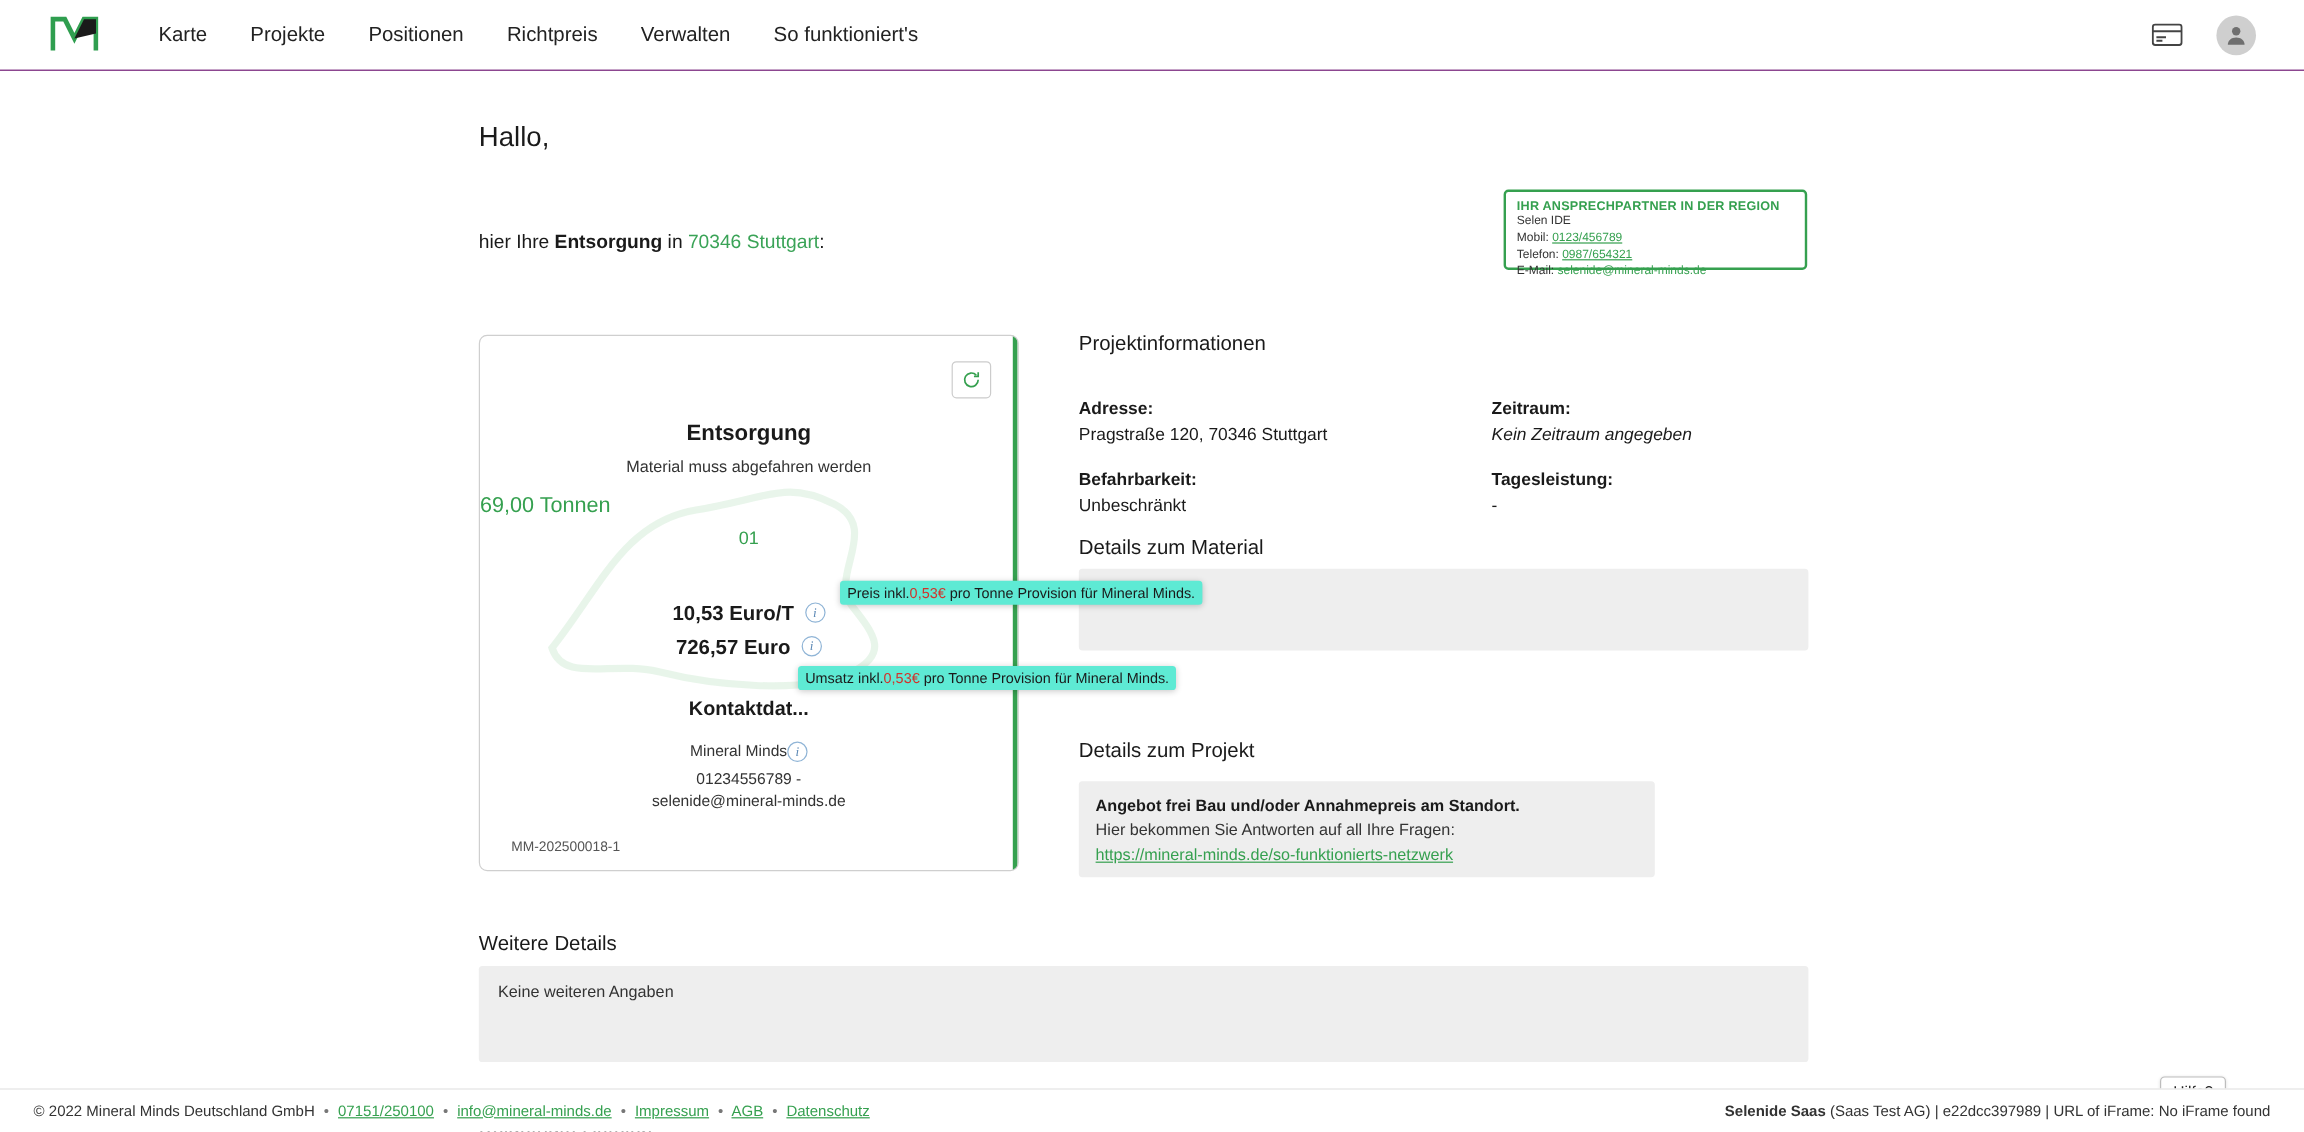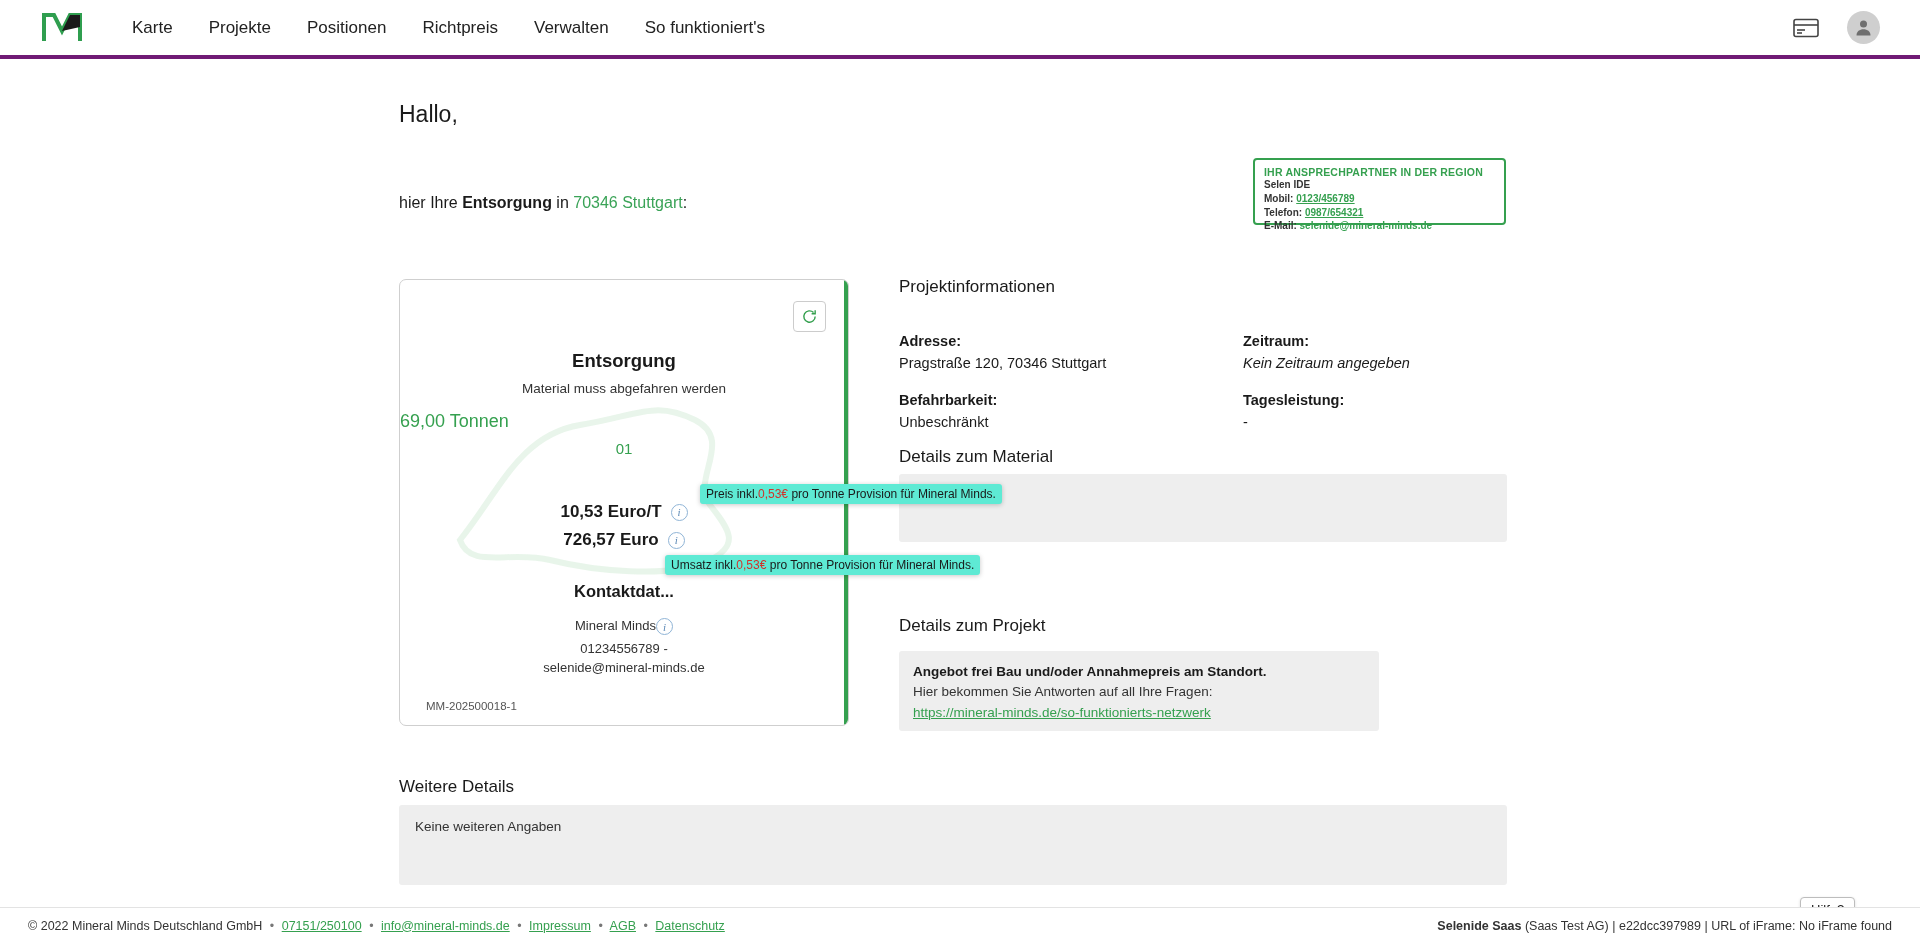--- a/index.html
+++ b/index.html
@@ -11,21 +11,21 @@
     color: #1a1a1a;
     overflow: hidden;
   }
   body { position: relative; }
 
   
   .topbar {
     position: absolute; top: 0; left: 0;
     width: 1920px; height: 59px;
     background: #ffffff;
-    border-bottom: 4px solid #701a75;
+    border-bottom: 1px solid #701a75;
     display: flex; align-items: center;
   }
   .logo { margin-left: 42px; width: 40px; height: 34px; display: block; }
   .nav { display: flex; align-items: center; margin-left: 50px; gap: 36px; }
   .nav-item {
     font-size: 17px; color: #222; cursor: pointer;
     font-weight: 400; white-space: nowrap;
   }
   .nav-spacer { flex: 1; }
   .nav-right { display: flex; align-items: center; gap: 26px; margin-right: 40px; }
@@ -51,21 +51,21 @@
   .link-green { color: #3aa357; text-decoration: none; }
 
   
   .contact-box {
     position: absolute; left: 1253px; top: 99px;
     width: 253px; height: 67px;
     border: 2px solid #35a04f; border-radius: 4px;
     background: #fff; padding: 6px 9px;
   }
   .contact-title { color: #35a04f; font-size: 10.5px; font-weight: 700; letter-spacing: .2px; }
-  .contact-row { font-size: 10px; color: #333; line-height: 1.38; font-weight: bold; }
+  .contact-row { font-size: 10px; color: #333; line-height: 1.38; }
   .contact-row a { color: #35a04f; text-decoration: underline; }
 
   
   .offer-card {
     position: absolute; left: 399px; top: 220px;
     width: 450px; height: 447px;
     border: 1px solid #cfcfcf; border-radius: 7px;
     background: #fff; overflow: hidden;
   }
   .offer-accent {
@@ -92,21 +92,21 @@
   }
   .offer-amount {
     position: absolute; top: 131px; width: 100%; text-align: left;
     font-size: 18px; color: #35a04f; font-weight: 400;
   }
   .offer-code {
     position: absolute; top: 160px; width: 100%; text-align: center;
     font-size: 15px; color: #35a04f;
   }
   .price-row {
-    position: absolute; width: 100%; display: flex; align-items: center; justify-content: center; gap: 9px;
+    position: absolute; width: 100%; display: flex; justify-content: center; gap: 9px;
   }
   .price-row.a { top: 222px; }
   .price-row.b { top: 250px; }
   .price-main { font-size: 17px; font-weight: 700; color: #1a1a1a; }
   .info-i {
     width: 17px; height: 17px; border-radius: 50%;
     border: 1px solid #8fb4d6; color: #5b88b5;
     font-size: 11px; font-style: italic; font-family: "Liberation Serif", serif;
     display: inline-flex; align-items: center; justify-content: center;
     cursor: pointer; background: #fff;

